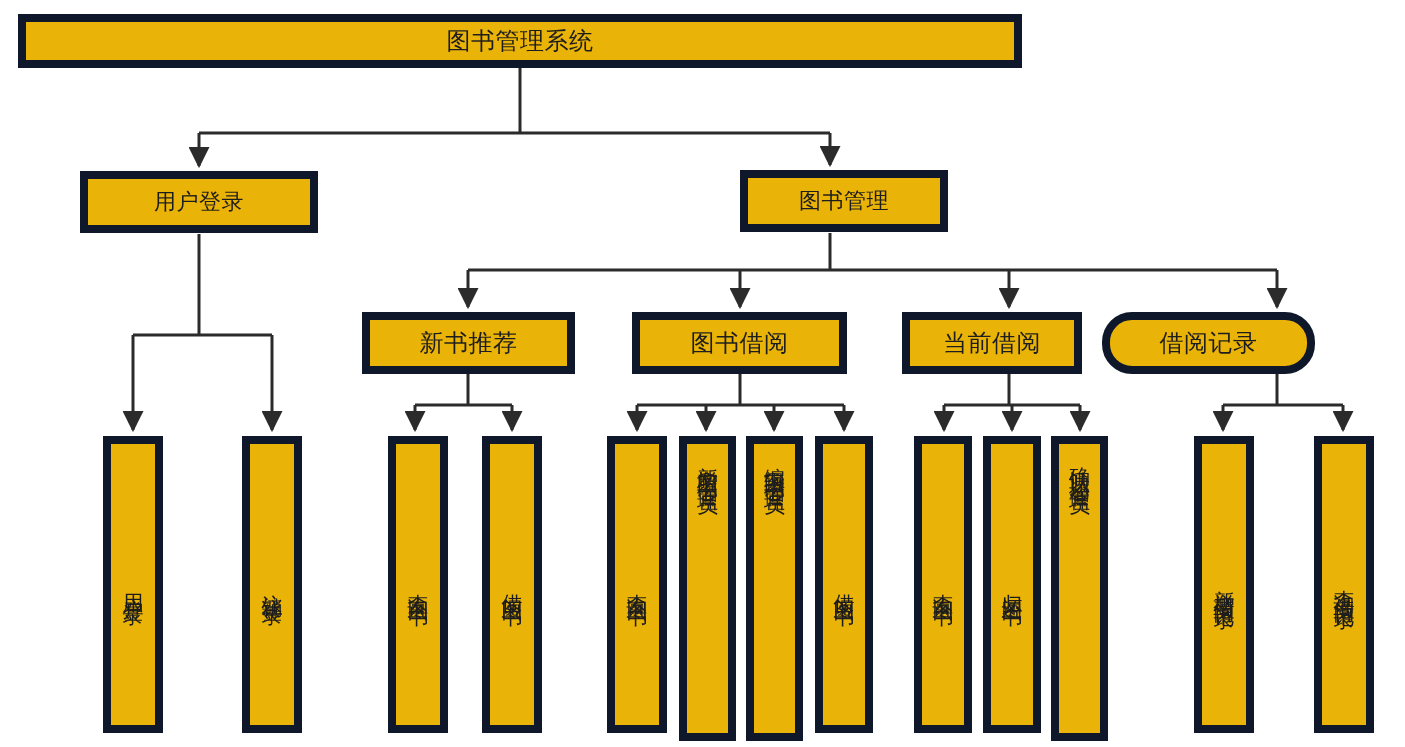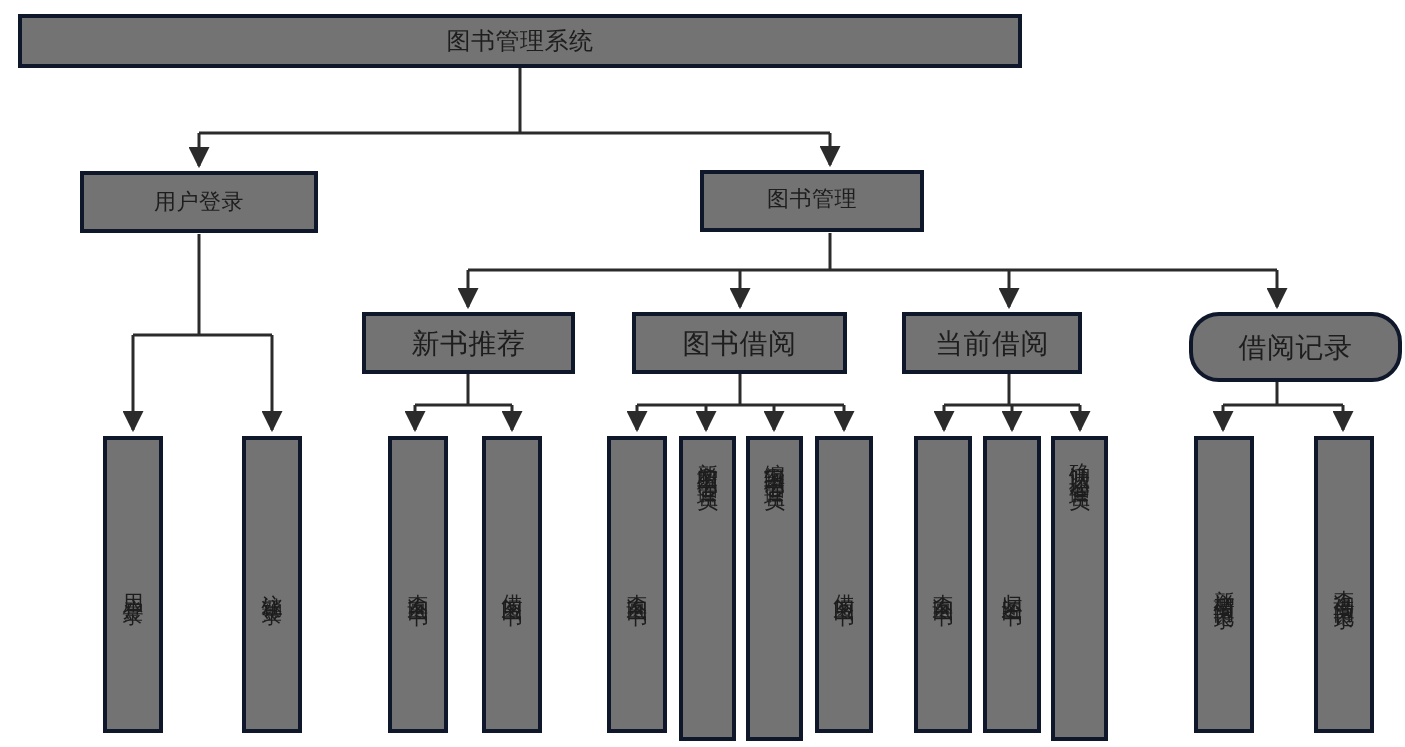--- a/index.html
+++ b/index.html
@@ -22,35 +22,35 @@
     position: absolute;
     left: 0;
     top: 0;
     width: 1405px;
     height: 747px;
     pointer-events: none;
   }
   .node {
     position: absolute;
     box-sizing: border-box;
-    background: #737373;
-    border: 4px solid #0f172a;
+    background: #eab308;
+    border: 8px solid #0f172a;
     display: flex;
     align-items: center;
     justify-content: center;
     overflow: hidden;
   }
   .node.level-0 {
     font-size: 24px;
   }
   .node.level-1 {
     font-size: 22px;
   }
   .node.level-2 {
-    font-size: 28px;
+    font-size: 24px;
   }
   .node.leaf {
     align-items: flex-start;
     justify-content: center;
     padding-top: 0;
   }
   .node-label {
     color: #1d1d1d;
     line-height: 1.25;
     white-space: nowrap;
@@ -139,34 +139,34 @@
     </g>
   </svg>
 
   <div class="node level-0" style="left:18px; top:14px; width:1004px; height:54px;">
     <span class="node-label">图书管理系统</span>
   </div>
 
   <div class="node level-1" style="left:80px; top:171px; width:238px; height:62px;">
     <span class="node-label">用户登录</span>
   </div>
-  <div class="node level-1" style="left:700px; top:170px; width:224px; height:62px;font-family:Liberation Mono, monospace;">
+  <div class="node level-1" style="left:740px; top:170px; width:208px; height:62px;">
     <span class="node-label">图书管理</span>
   </div>
 
   <div class="node level-2" style="left:362px; top:312px; width:213px; height:62px;">
     <span class="node-label">新书推荐</span>
   </div>
   <div class="node level-2" style="left:632px; top:312px; width:215px; height:62px;">
     <span class="node-label">图书借阅</span>
   </div>
   <div class="node level-2" style="left:902px; top:312px; width:180px; height:62px;">
     <span class="node-label">当前借阅</span>
   </div>
-  <div class="node level-2" style="left:1189px; top:312px; width:213px; height:70px;border-radius:30px;">
+  <div class="node level-2" style="left:1102px; top:312px; width:213px; height:62px;border-radius:30px;">
     <span class="node-label">借阅记录</span>
   </div>
 
   <div class="node leaf vcenter" style="left:103px; top:436px; width:60px; height:297px;">
     <span class="node-label">用户登录</span>
   </div>
   <div class="node leaf vcenter" style="left:242px; top:436px; width:60px; height:297px;">
     <span class="node-label">注销登录</span>
   </div>
 

